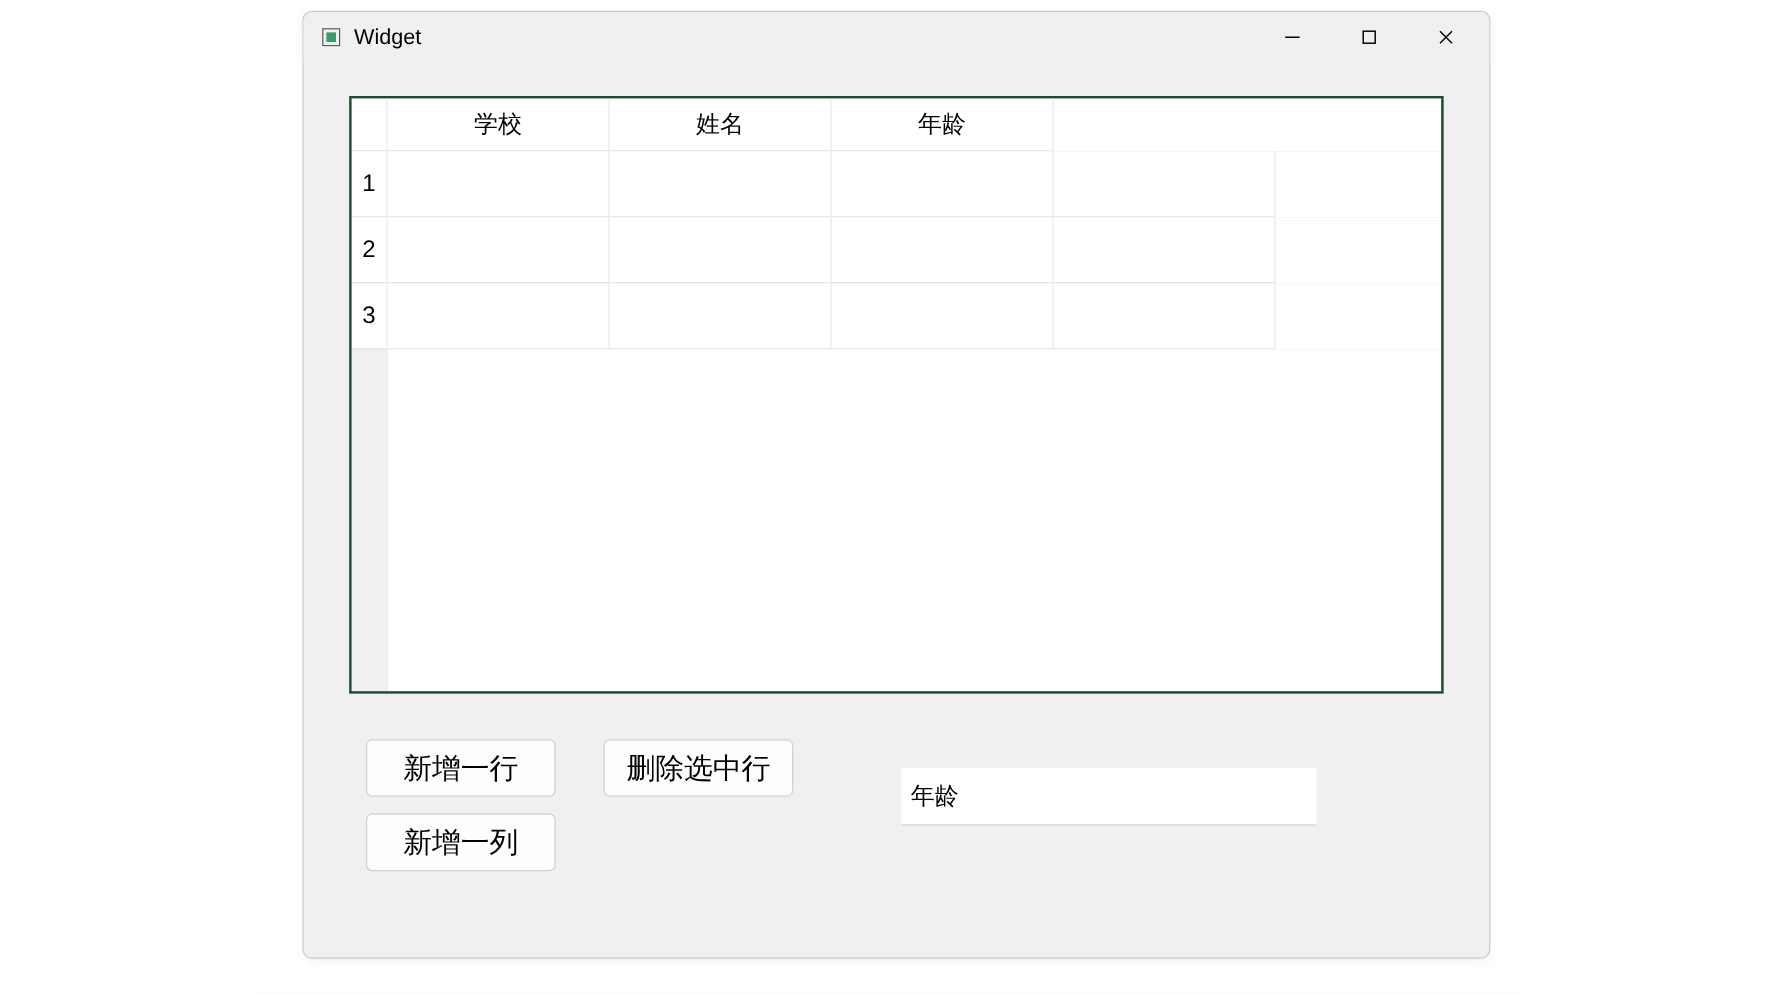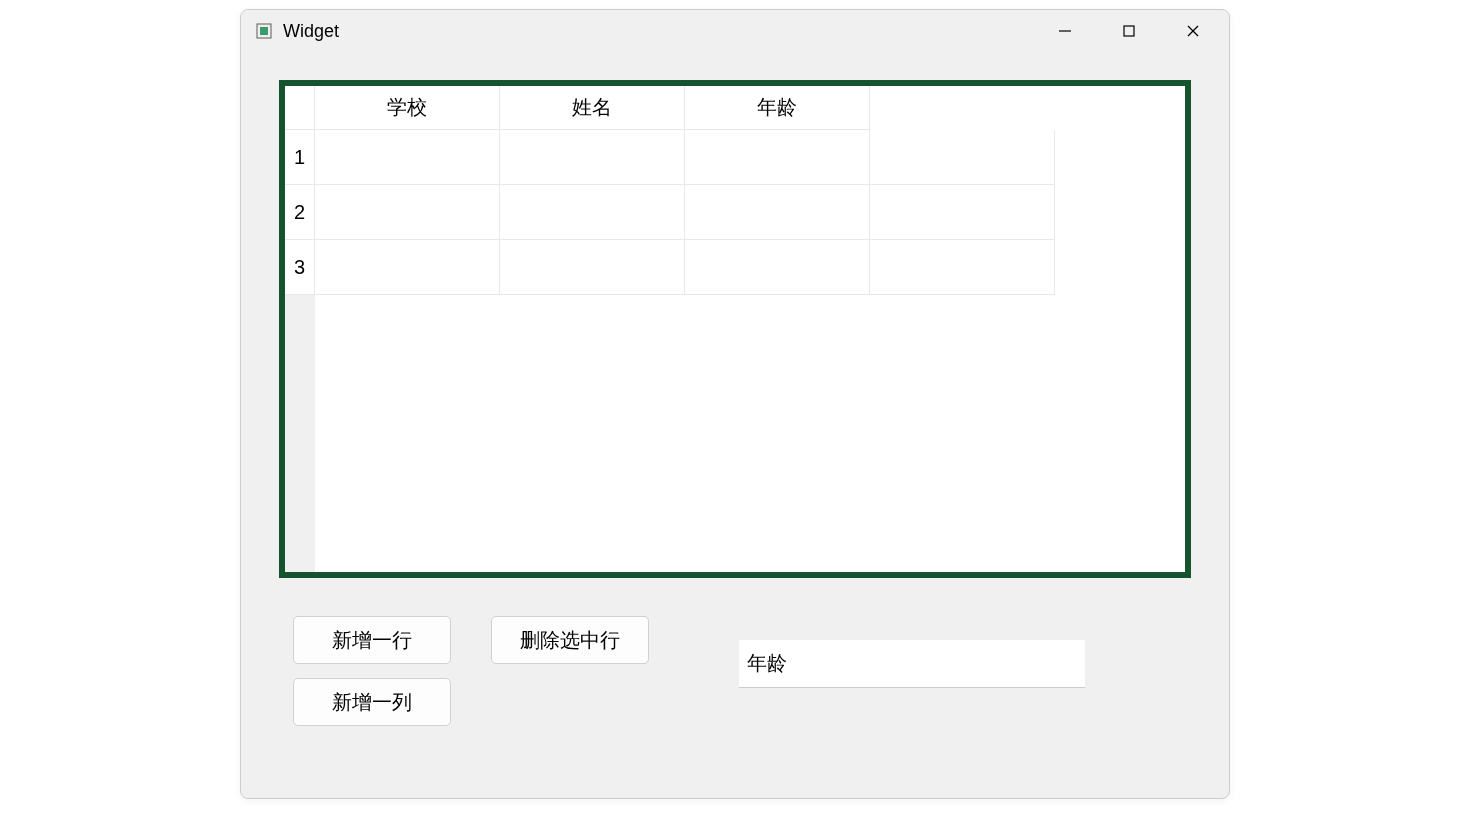--- a/index.html
+++ b/index.html
@@ -18,21 +18,21 @@
     
     .desktop {
       width: 100%;
       height: 100%;
       background: #ffffff;
       position: relative;
     }
     
     .window {
       position: absolute;
-      left: 240px;
+      left: 252px;
       top: 9px;
       width: 990px;
       height: 790px;
       background: #f0f0f0;
       border: 1px solid #cccccc;
       border-radius: 8px;
       display: flex;
       flex-direction: column;
       box-shadow: 0 2px 8px rgba(0,0,0,0.05);
     }
@@ -89,21 +89,21 @@
       flex: 1;
       padding: 28px 38px 20px 38px;
       display: flex;
       flex-direction: column;
     }
     
     .table-container {
       width: 100%;
       height: 498px;
       background: #f9a8d4;
-      border: 6px solid #14532d;
+      border: 2px solid #14532d;
       overflow: hidden;
       display: flex;
       flex-direction: column;
     }
     
     .table-inner {
       display: flex;
       flex-direction: column;
     }
     
@@ -188,21 +188,21 @@
       gap: 14px 40px;
       margin-left: 14px;
     }
     
     .btn {
       width: 158px;
       height: 48px;
       background: #fdfdfd;
       border: 1px solid #d0d0d0;
       border-radius: 5px;
-      font-size: 20px;
+      font-size: 24px;
       color: #000;
       cursor: pointer;
       display: flex;
       align-items: center;
       justify-content: center;
       font-family: inherit;
     }
     
     .text-input {
       width: 346px;

